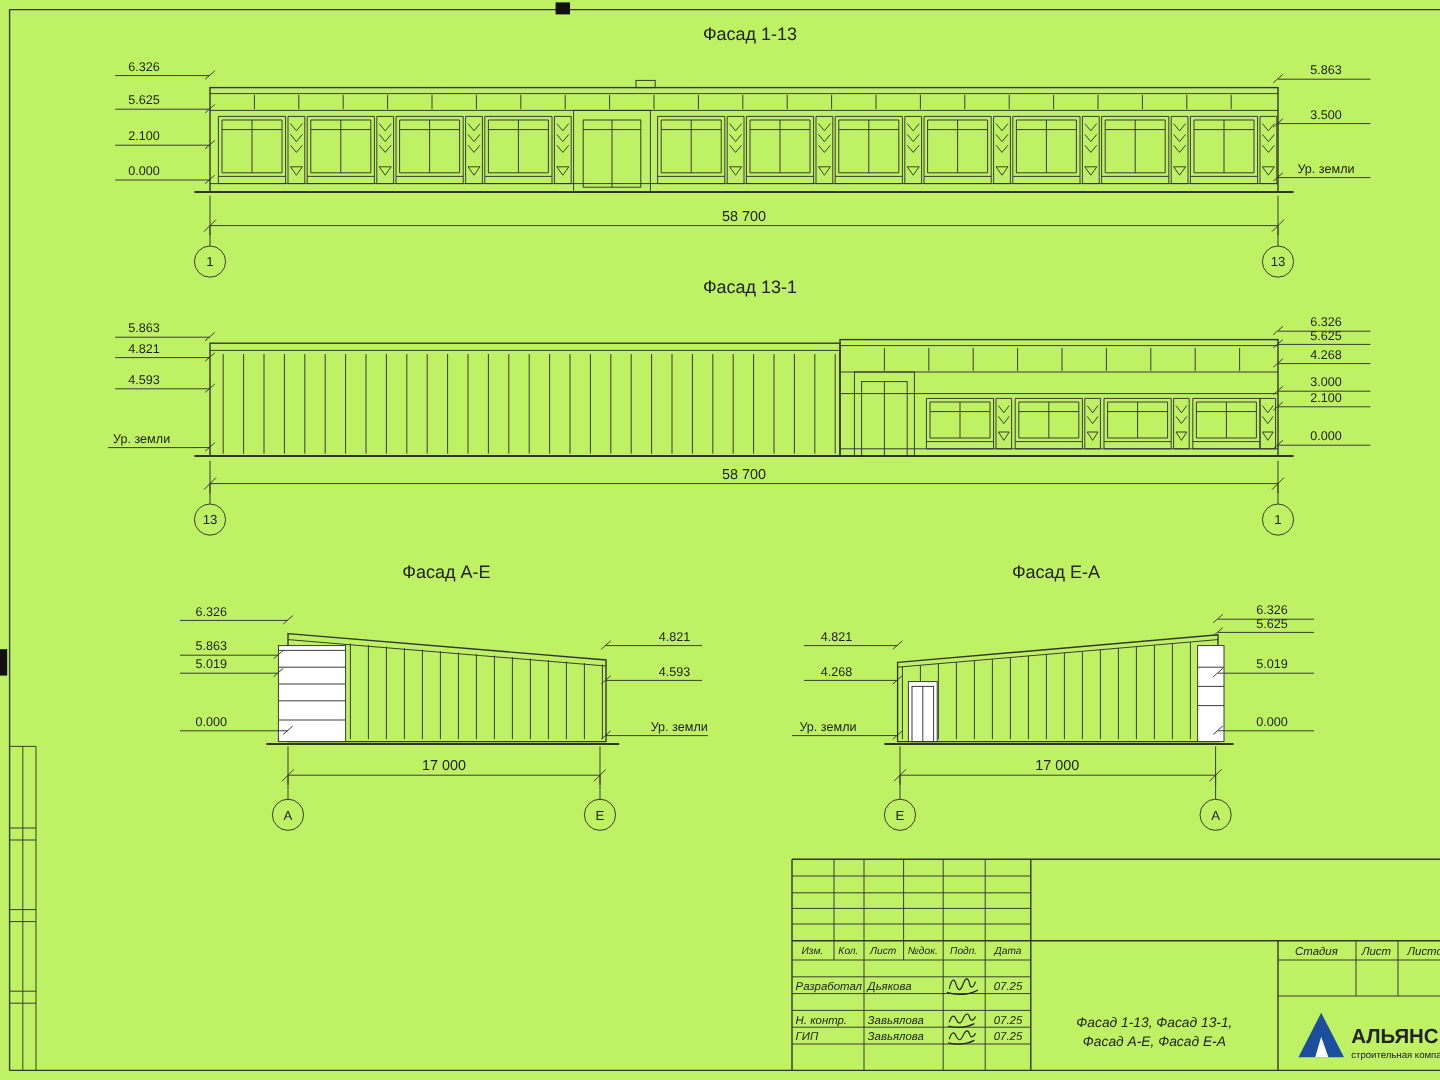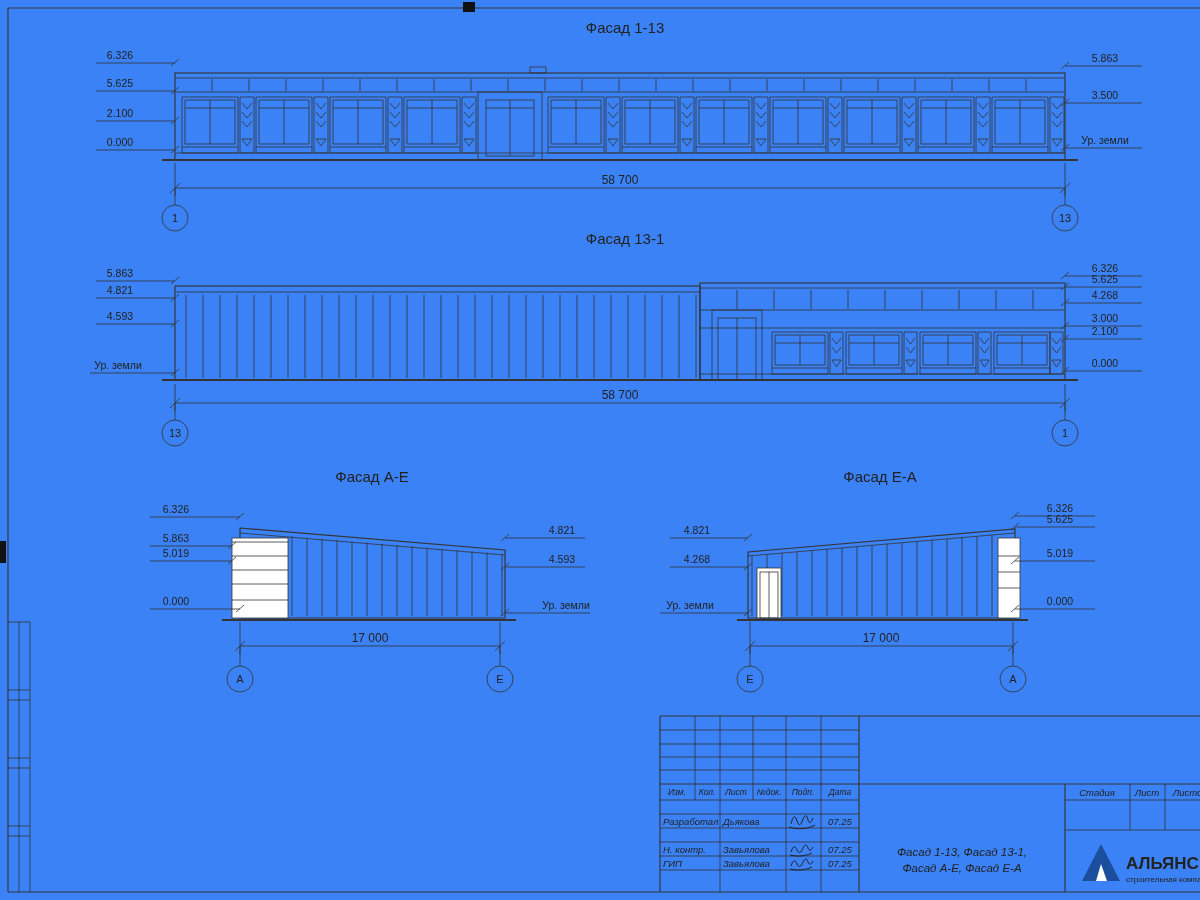--- a/index.html
+++ b/index.html
@@ -1,16 +1,16 @@
 <!DOCTYPE html>
 <html><head>
 <meta charset="utf-8">
 <style>
   html,body{margin:0;padding:0;background:#fff;}
-  .sheet{width:1200px;height:900px;background:#3b82f6;position:relative;overflow:hidden;}
+  .sheet{width:1200px;height:900px;background:#bef264;position:relative;overflow:hidden;}
   svg{display:block}
   #dwg path,#dwg rect,#dwg line,#dwg circle,#dwg polygon{stroke:#343434;fill:none;stroke-width:.8}
   #dwg .thick{stroke-width:1.8}
   #dwg .mid{stroke-width:1.15}
   #dwg .fillw{fill:#fff}
   #dwg .art{fill:#111;stroke:none}
   #dwg .brandfill{fill:#1b4f9e;stroke:none}
   #dwg .brandwhite{fill:#fff;stroke:none}
   #dwg text{fill:#222;stroke:none;font-family:"Liberation Sans",sans-serif}
   .t-title{font-size:15px}

